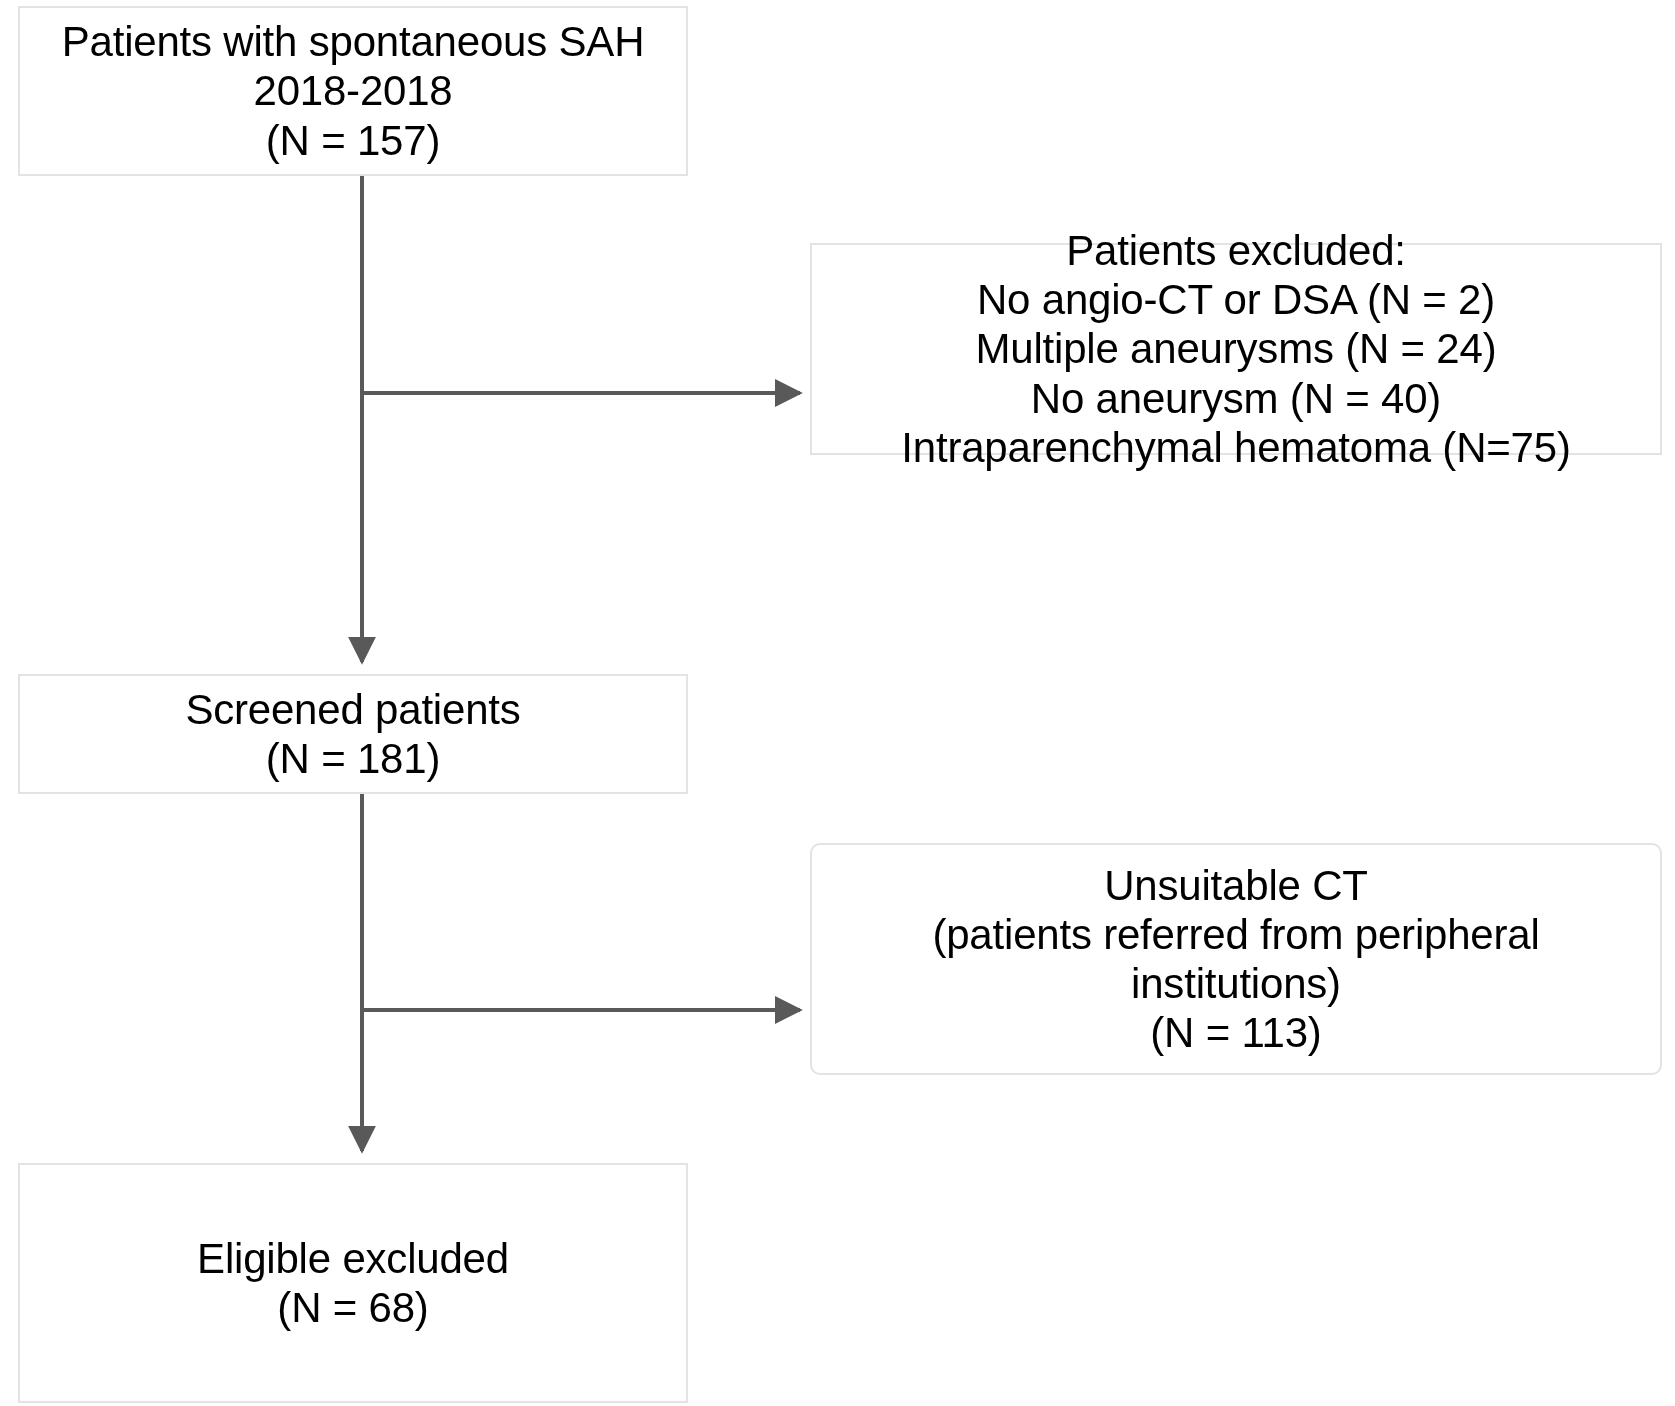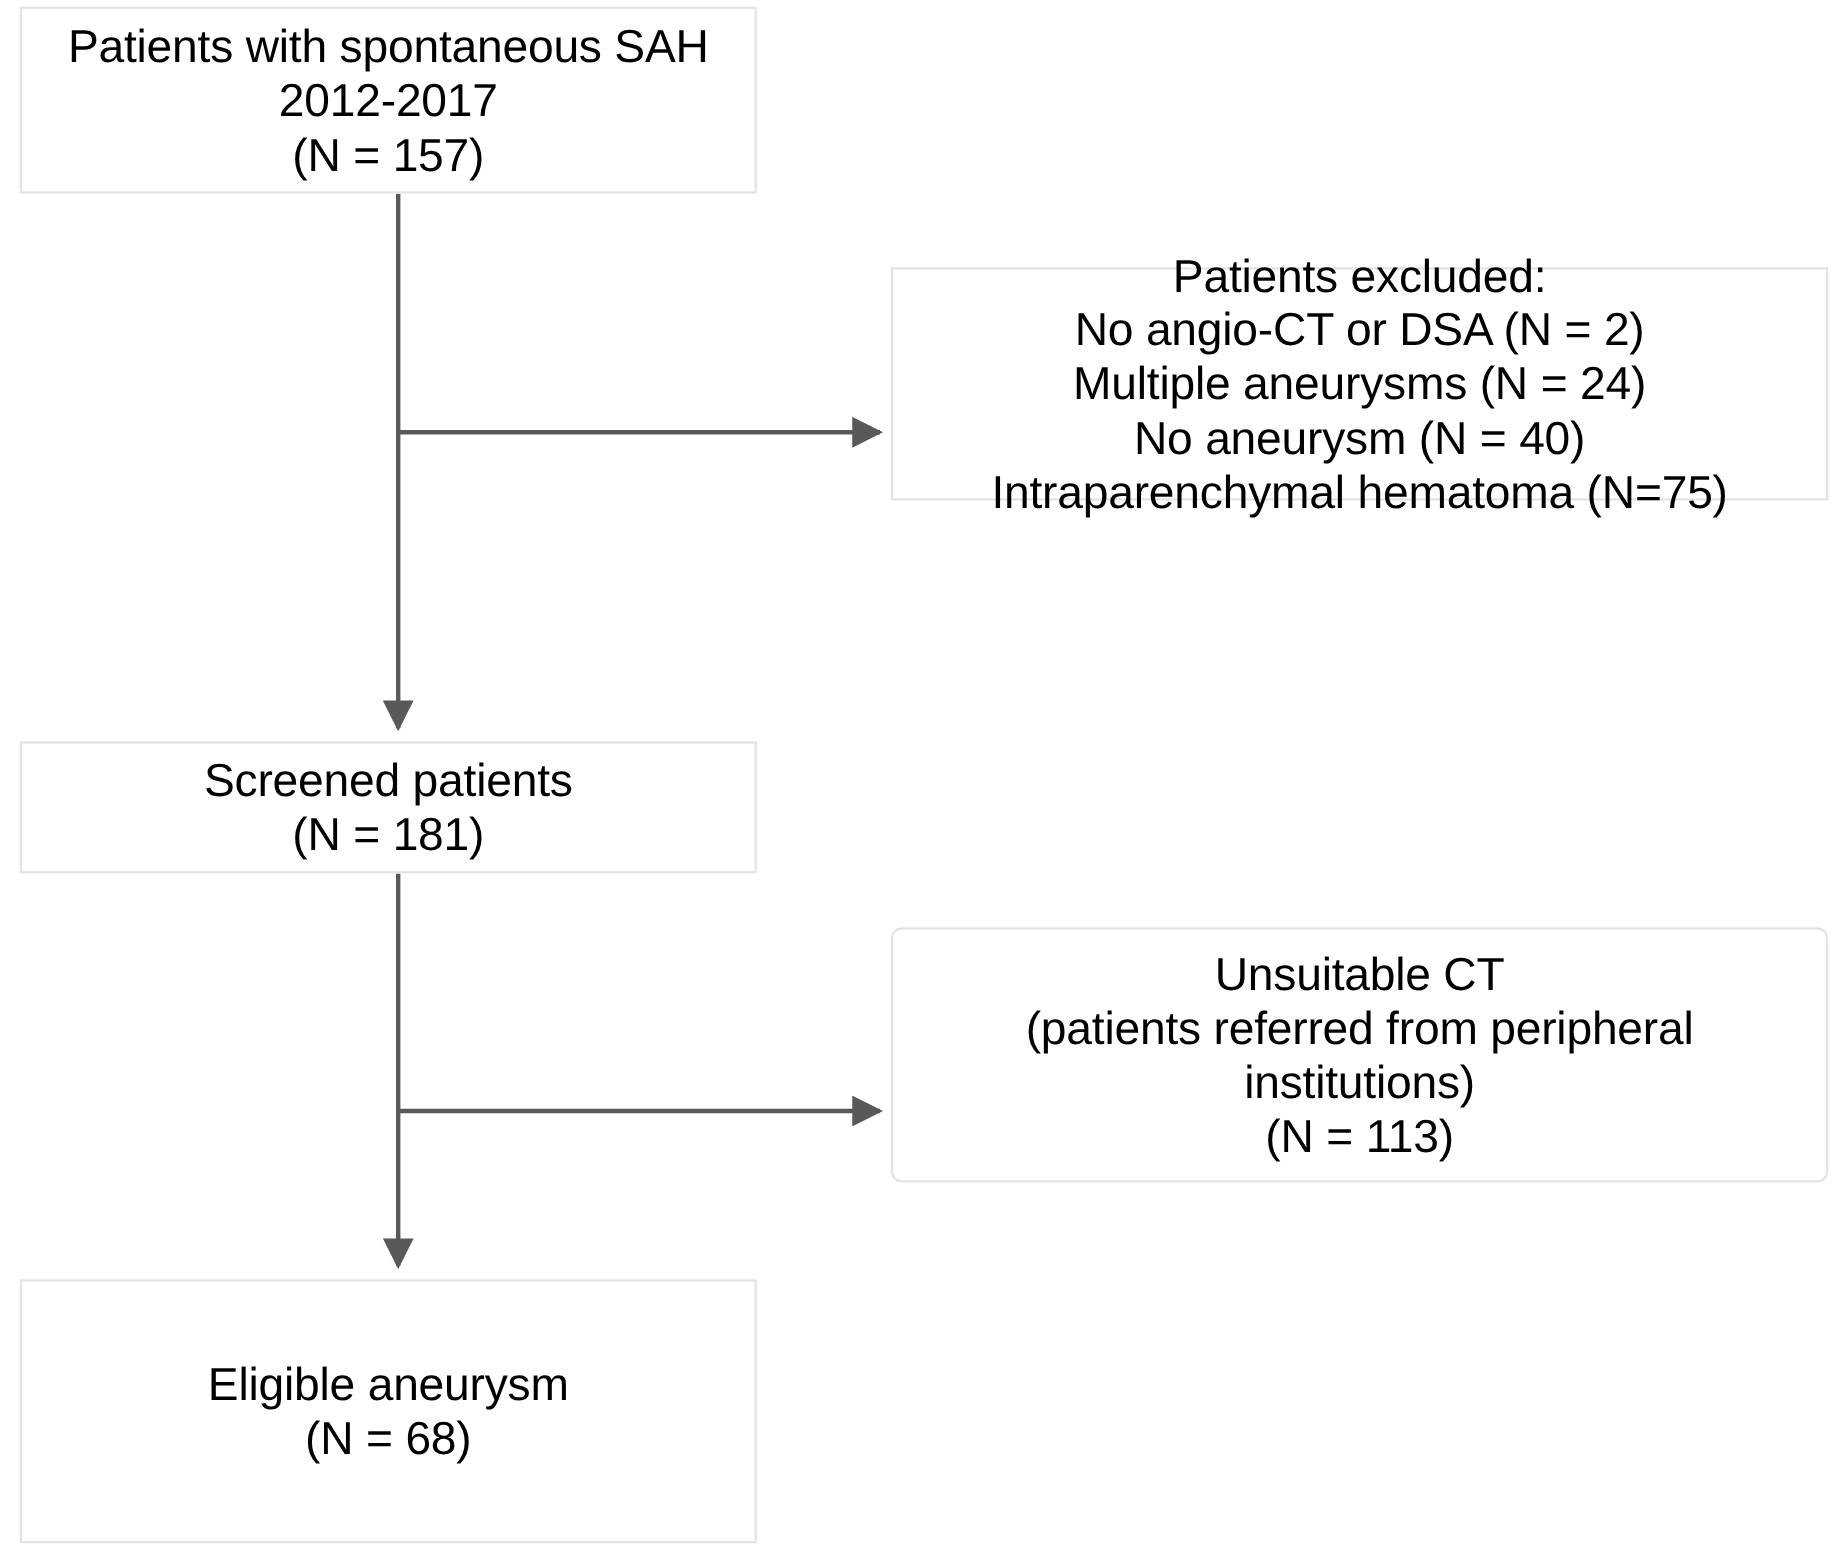--- a/index.html
+++ b/index.html
@@ -77,21 +77,21 @@
       <line x1="362" y1="794" x2="362" y2="1151" stroke="#595959" stroke-width="4" marker-end="url(#arrow)"></line>
     </g>
 
     <g>
       <line x1="362" y1="1010" x2="800" y2="1010" stroke="#595959" stroke-width="4" marker-end="url(#arrow)"></line>
     </g>
   </svg>
 
   <div class="node" id="node-source">
     <span class="line">Patients with spontaneous SAH</span>
-    <span class="line">2012-2017</span>
+    <span class="line">2018-2018</span>
     <span class="line">(N = 157)</span>
   </div>
 
   <div class="node" id="node-excluded">
     <span class="line">Patients excluded:</span>
     <span class="line">No angio-CT or DSA (N = 2)</span>
     <span class="line">Multiple aneurysms (N = 24)</span>
     <span class="line">No aneurysm (N = 40)</span>
     <span class="line">Intraparenchymal hematoma (N=75)</span>
   </div>
@@ -102,17 +102,17 @@
   </div>
 
   <div class="node" id="node-unsuitable">
     <span class="line">Unsuitable CT</span>
     <span class="line">(patients referred from peripheral</span>
     <span class="line">institutions)</span>
     <span class="line">(N = 113)</span>
   </div>
 
   <div class="node" id="node-eligible">
-    <span class="line">Eligible aneurysm</span>
+    <span class="line">Eligible excluded</span>
     <span class="line">(N = 68)</span>
   </div>
 
 </div>
 
 </body></html>

